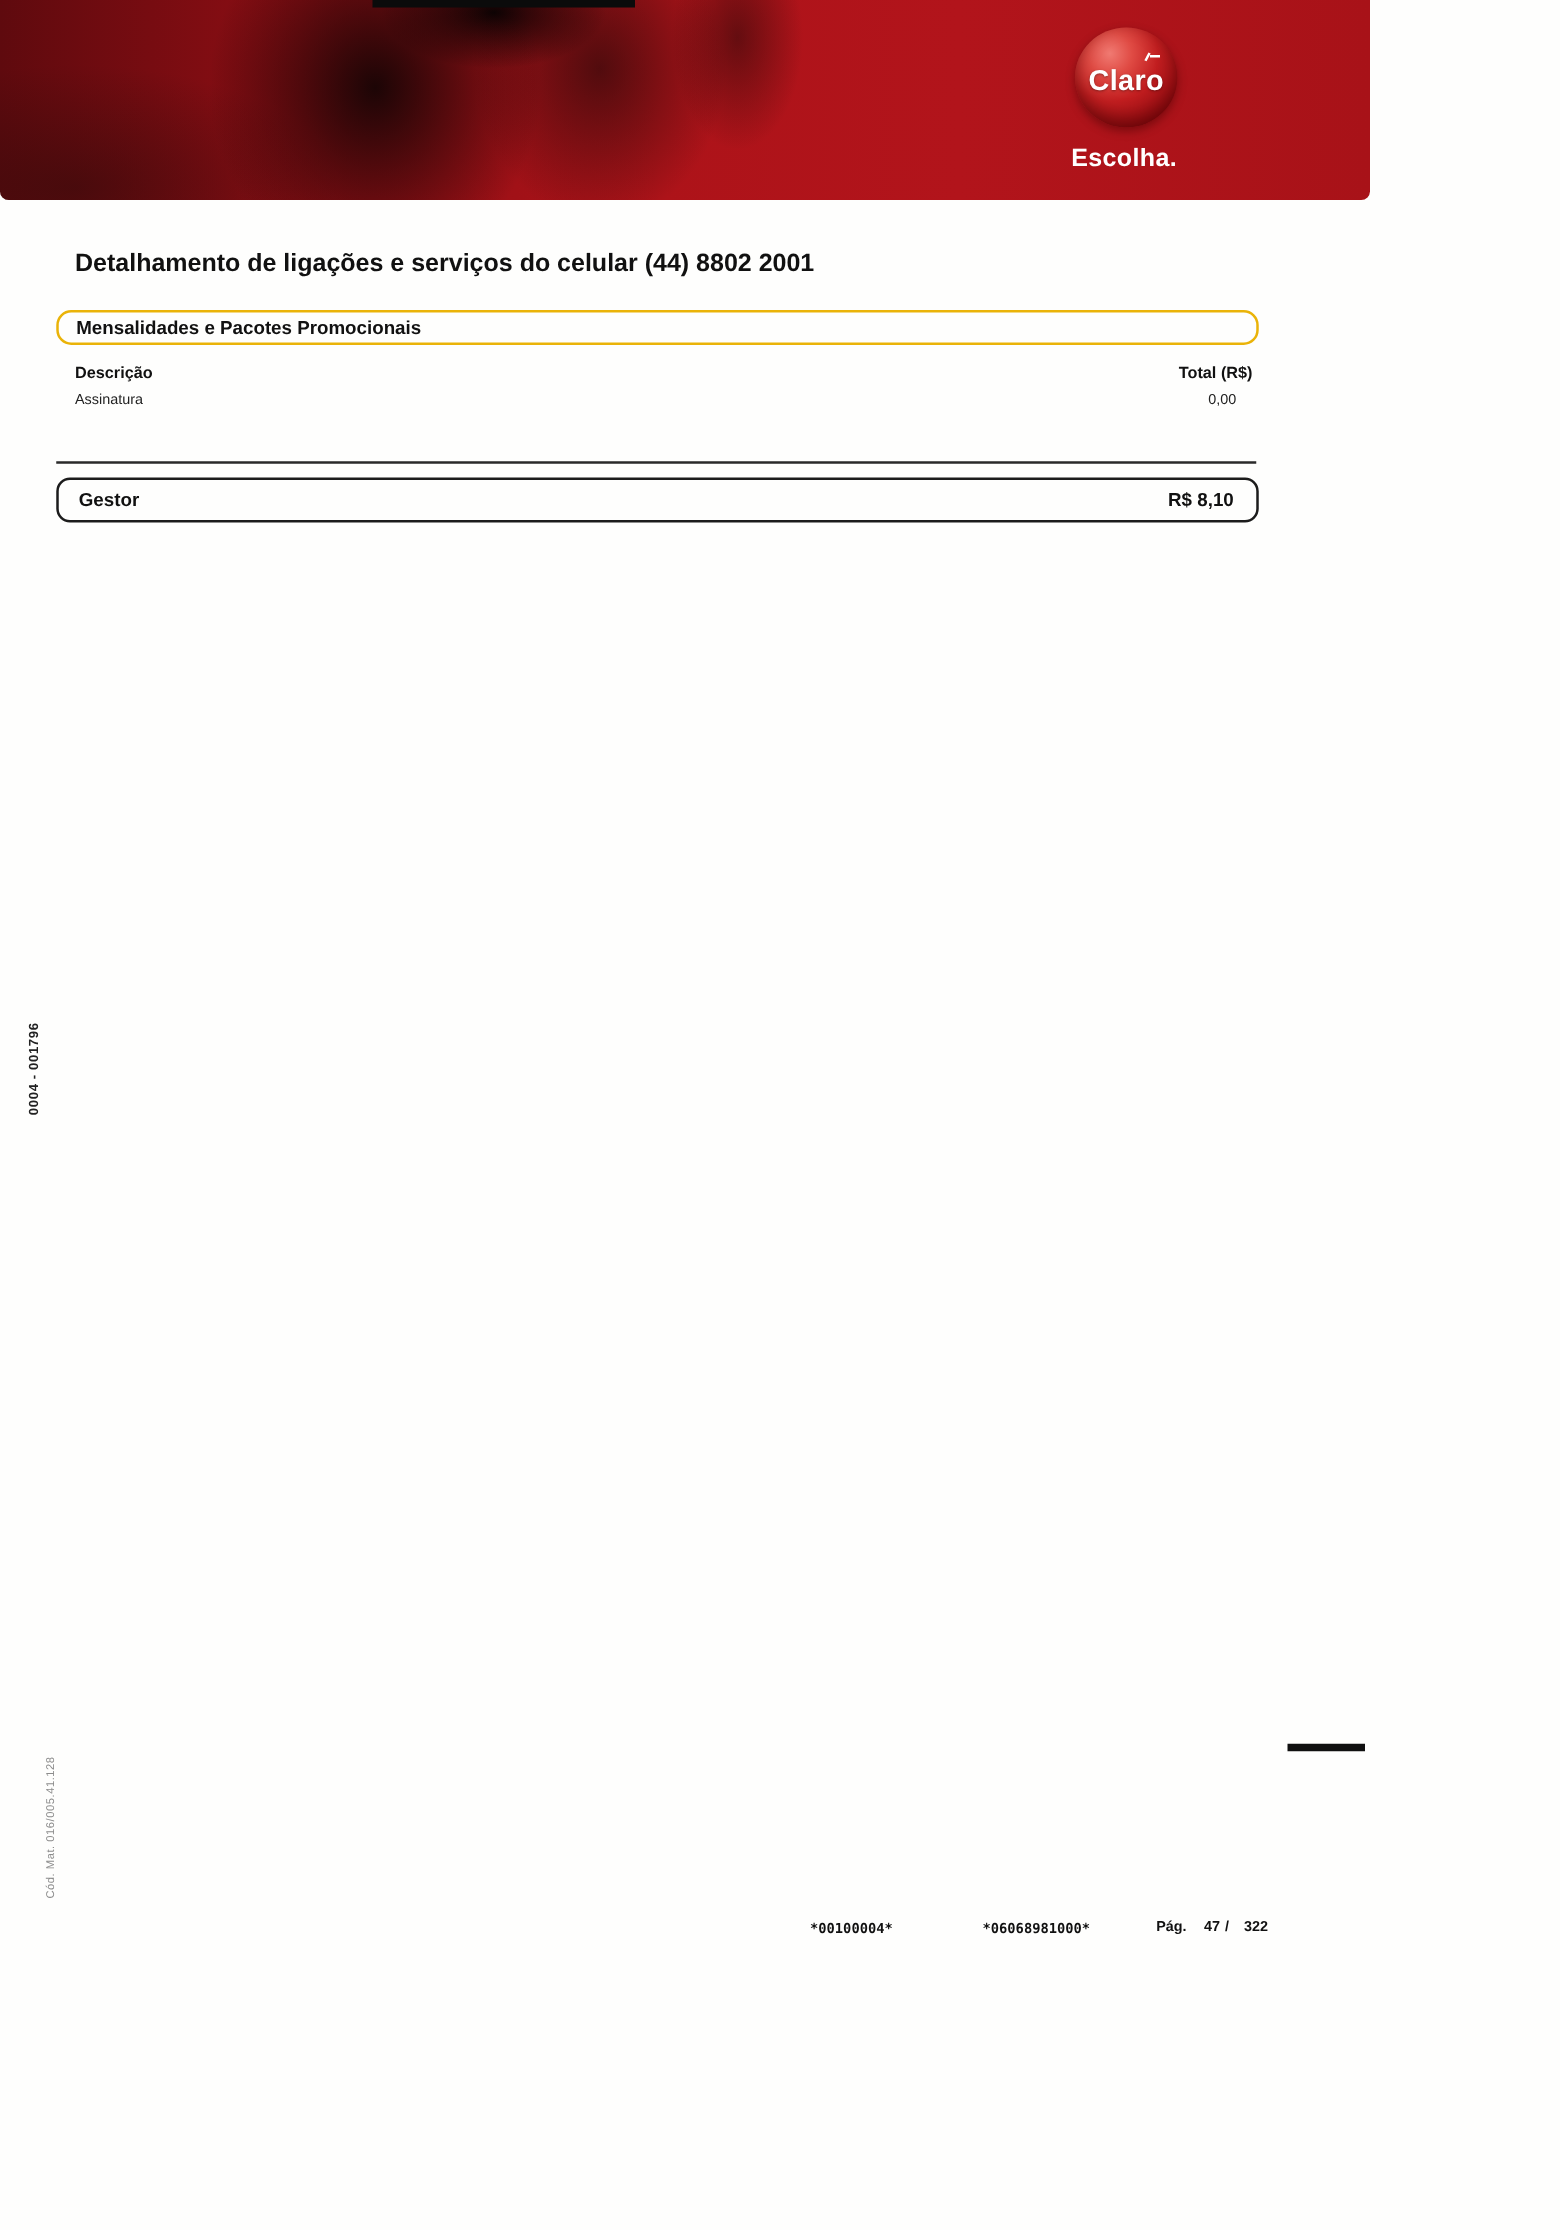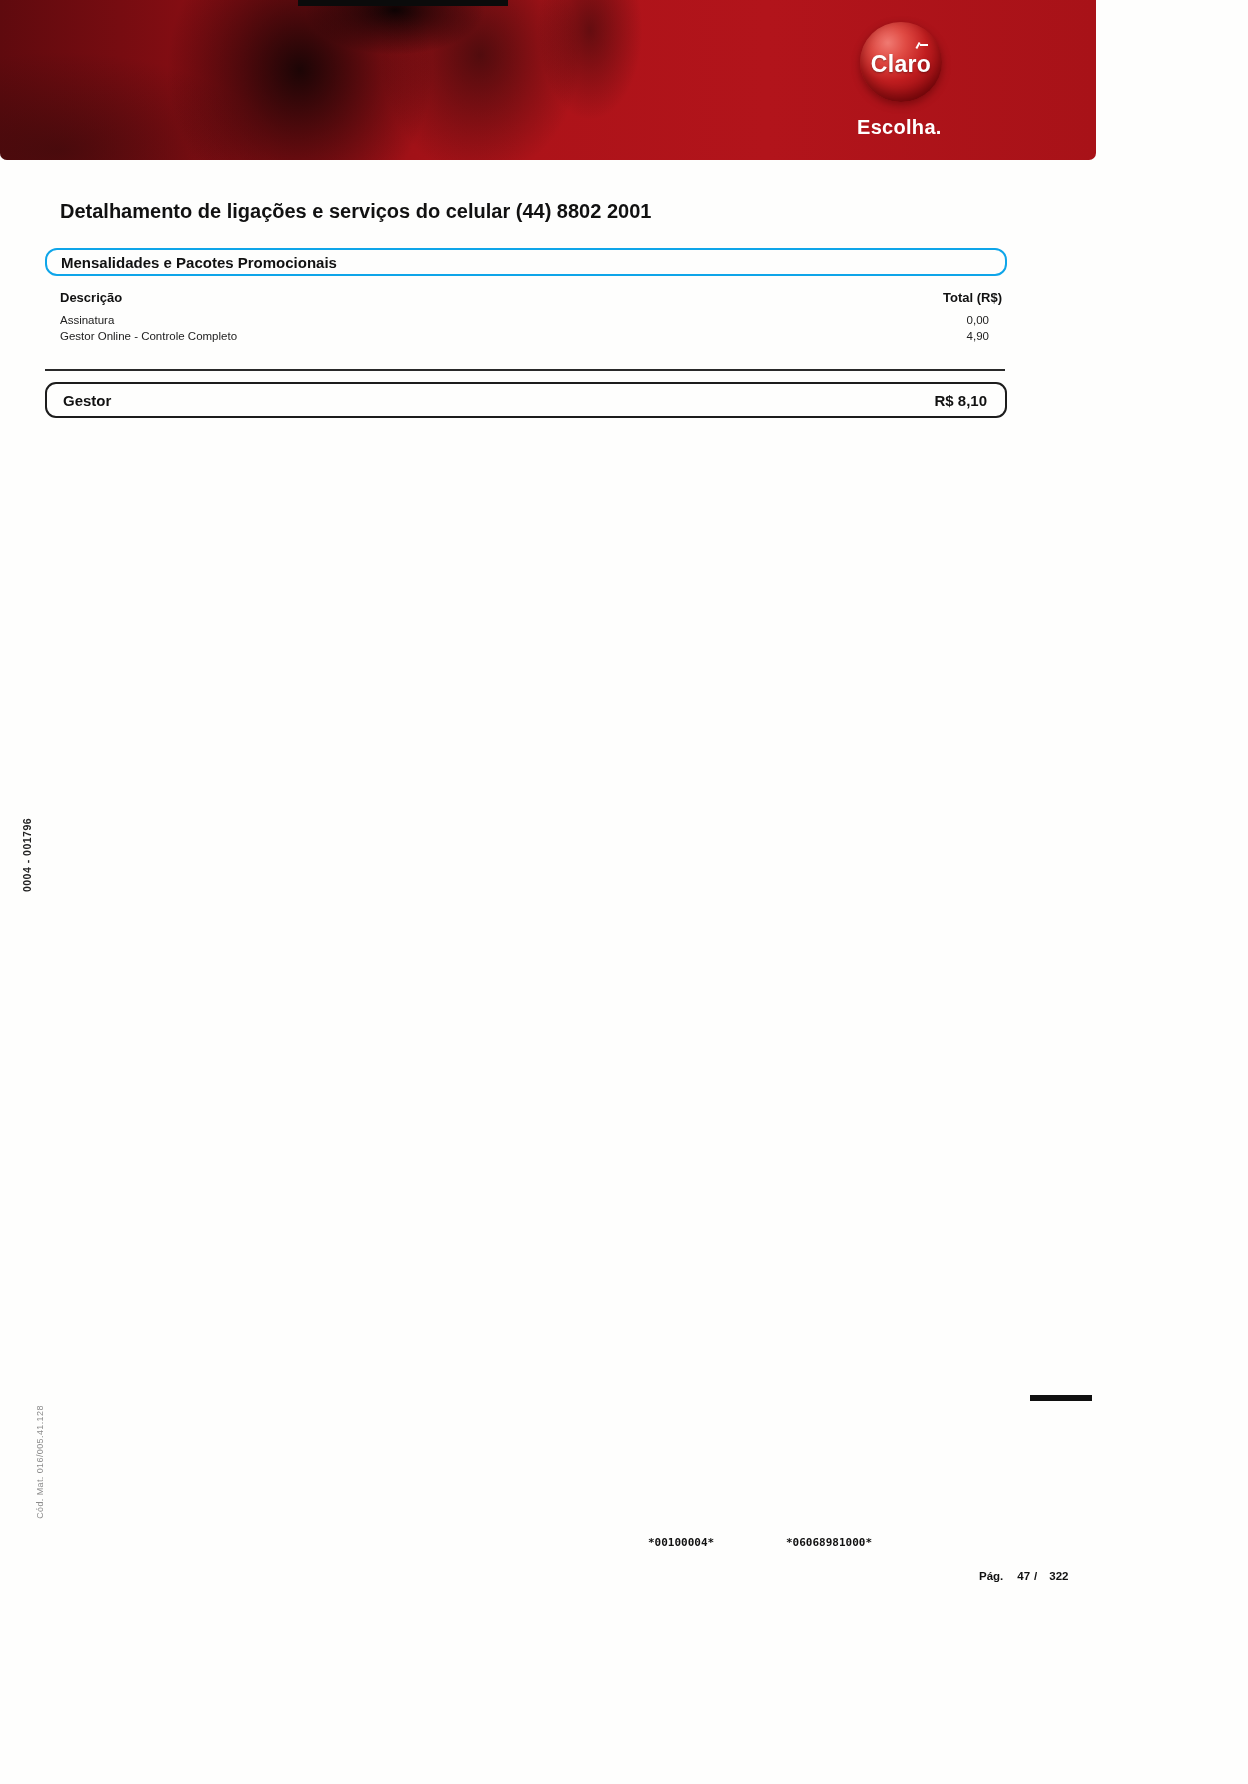--- a/index.html
+++ b/index.html
@@ -52,21 +52,21 @@
   }
 
   
   .doc-title{
     position:absolute;left:60px;top:200px;width:900px;
     font-size:20px;font-weight:bold;color:#111;
   }
 
   .section-box{
     position:absolute;left:45px;top:248px;width:958px;height:24px;
-    border:2px solid #0ea5e9;border-radius:12px;
+    border:2px solid #eab308;border-radius:12px;
     display:flex;align-items:center;
     background:transparent;
   }
   .section-title{
     margin-left:14px;font-size:15px;font-weight:bold;color:#111;
   }
 
   .col-header{
     position:absolute;left:45px;top:290px;width:960px;height:18px;
   }
@@ -110,22 +110,22 @@
   
   .footer-code-left{
     position:absolute;left:648px;top:1536px;
     font-family:"DejaVu Sans Mono", monospace;font-size:11px;font-weight:bold;color:#111;
   }
   .footer-code-right{
     position:absolute;left:786px;top:1536px;
     font-family:"DejaVu Sans Mono", monospace;font-size:11px;font-weight:bold;color:#111;
   }
   .page-indicator{
-    position:absolute;left:979px;top:1536px;
-    display:flex;align-items:baseline;font-size:11.5px;font-weight:bold;color:#111;margin-top:34px;
+    position:absolute;left:925px;top:1536px;
+    display:flex;align-items:baseline;font-size:11.5px;font-weight:bold;color:#111;
   }
   .page-indicator .pg-label{margin-right:14px;}
   .page-indicator .pg-current{margin-right:4px;}
   .page-indicator .pg-sep{margin-right:12px;}
 </style>
 </head>
 <body>
 
 <div class="banner">
   <div class="banner-photo"></div>
@@ -146,24 +146,20 @@
 <div class="col-header">
   <span class="col-desc">Descrição</span>
   <span class="col-total">Total (R$)</span>
 </div>
 
 <div class="rows">
   <div class="row">
     <span class="row-desc">Assinatura</span>
     <span class="row-total">0,00</span>
   </div>
-  <div class="row">
-    <span class="row-desc">Gestor Online - Controle Completo</span>
-    <span class="row-total">4,90</span>
-  </div>
 </div>
 
 <div class="table-divider"></div>
 
 <div class="total-box">
   <span class="total-label">Gestor</span>
   <span class="total-value">R$  8,10</span>
 </div>
 
 <div class="side-code-top">0004 - 001796</div>

